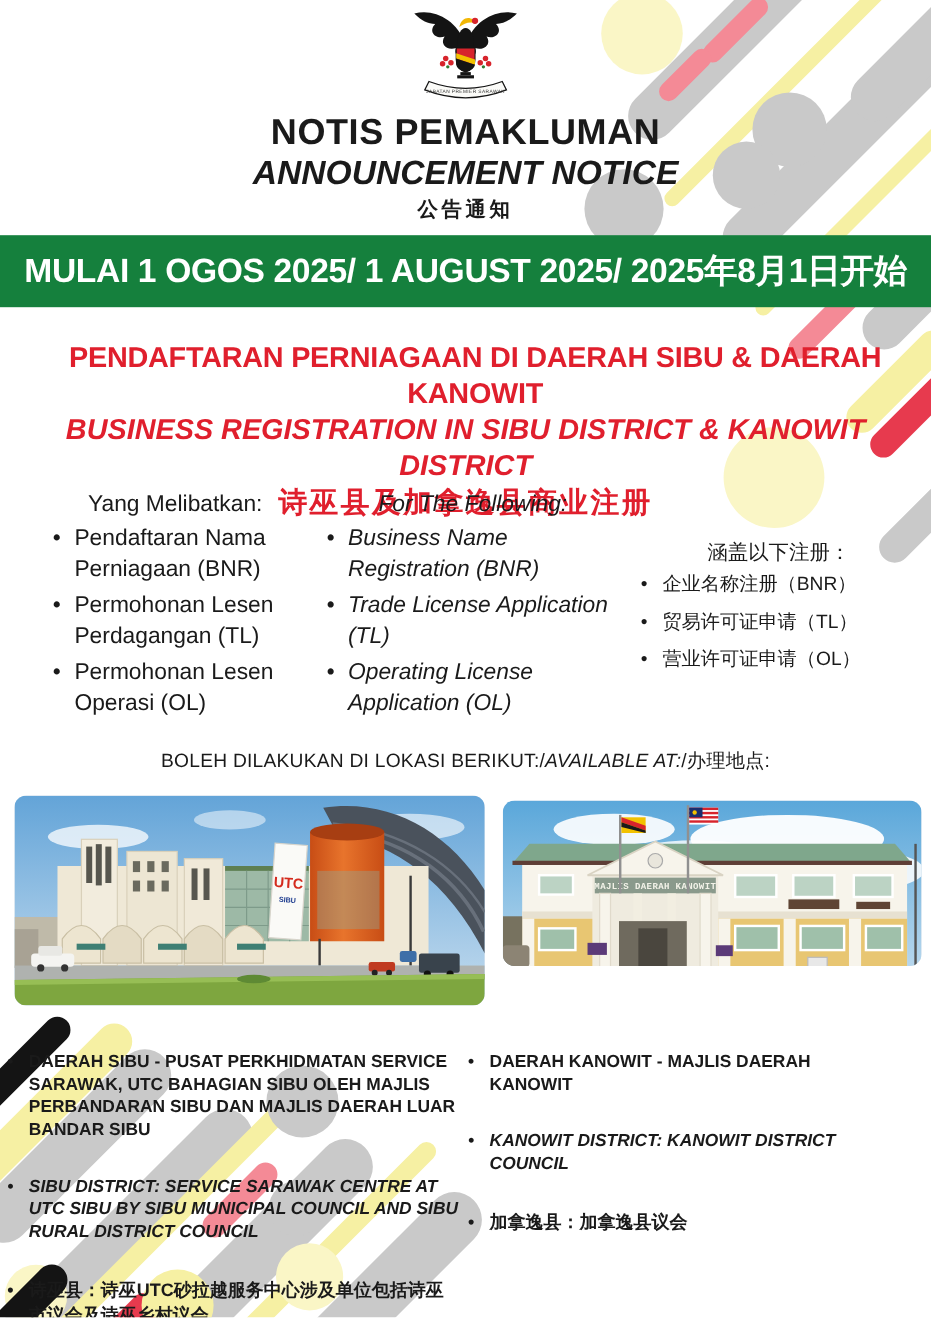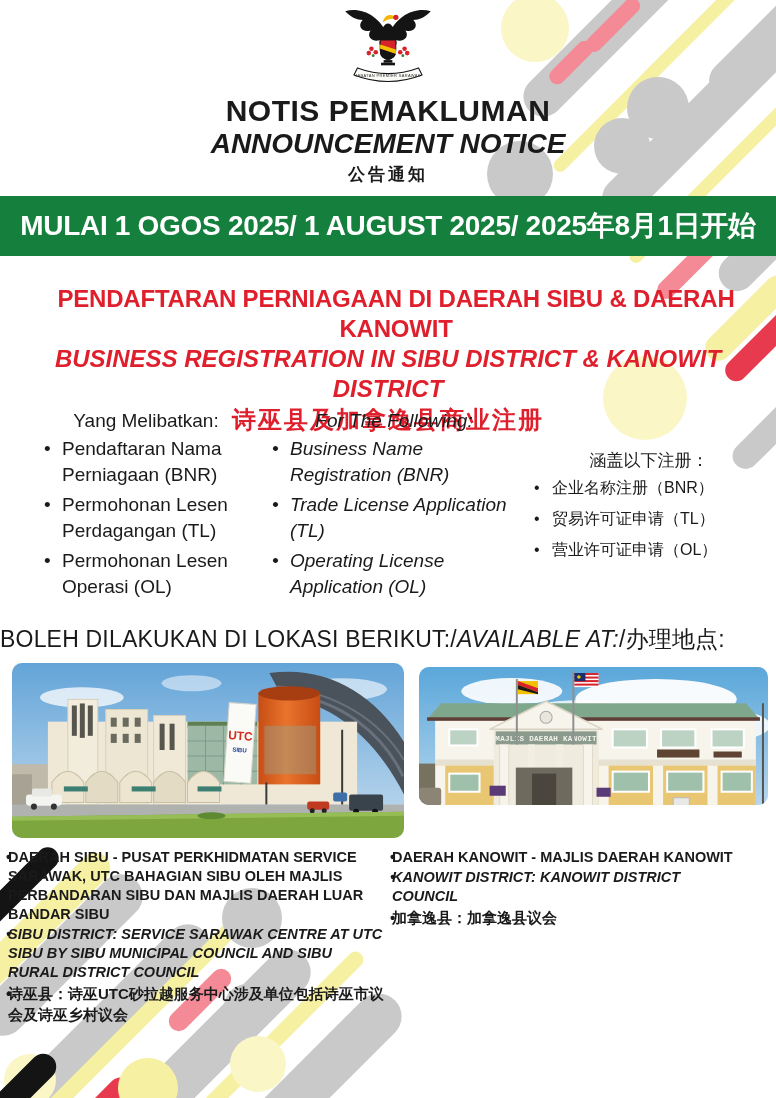--- a/index.html
+++ b/index.html
@@ -40,32 +40,32 @@
   .col-ms{width:212px;margin-left:24px;}
   .col-en{width:252px;margin-left:16px;font-style:italic;}
   .col-zh{width:238px;margin-left:10px;margin-top:40px;}
   .col-h{text-align:center;font-size:19px;line-height:26px;margin-bottom:2px;}
   .col-zh .col-h{font-size:17px;}
   .cols ul{list-style:none;margin:0;padding:0;}
   .cols li{position:relative;padding-left:22px;font-size:19px;line-height:26px;margin-bottom:4px;}
   .col-zh li{font-size:16px;line-height:24px;margin-bottom:7px;}
   .cols li::before{content:"•";position:absolute;left:4px;top:0;}
   
-  .loc{position:absolute;top:624px;left:0;width:100%;z-index:2;
-       font-size:23px;letter-spacing:.2px;}
+  .loc{position:absolute;top:624px;left:0;width:100%;text-align:center;z-index:2;
+       font-size:16px;letter-spacing:.2px;}
   .loc .it{font-style:italic;}
   
   .photo{position:absolute;z-index:2;margin:0;border-radius:10px;overflow:hidden;background:#dfe8ef;}
   .photo svg{display:block;}
   .photo-left{top:663px;left:12px;width:392px;height:175px;}
   .photo-right{top:667px;left:419px;width:349px;height:138px;font-family:Liberation Mono, monospace;}
   
   .notes{position:absolute;top:848px;left:0;width:776px;z-index:2;display:flex;}
   .notes ul{list-style:none;margin:0;padding:0;}
-  .notes li{position:relative;padding-left:8px;font-size:14.5px;font-weight:700;line-height:19px;margin-bottom:1px;}
+  .notes li{position:relative;padding-left:24px;font-size:14.5px;font-weight:700;line-height:19px;margin-bottom:1px;margin-top:28px;}
   .notes li::before{content:"•";position:absolute;left:6px;top:0;}
   .notes li.it{font-style:italic;}
   .notes li.zh{font-size:15px;line-height:21px;}
   .note-sibu{width:384px;margin-left:24px;}
   .note-kanowit{width:350px;margin-left:10px;}
 </style>
 </head>
 <body>
 
 <div class="poster">

